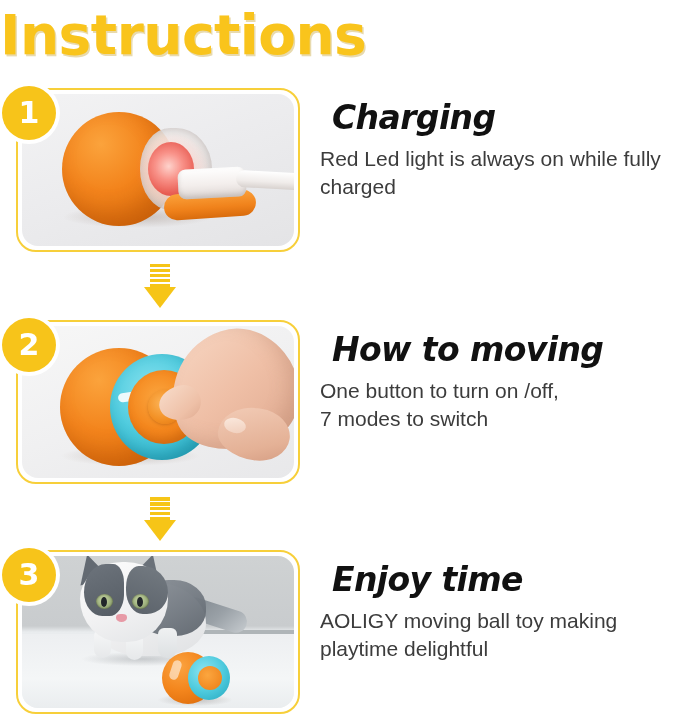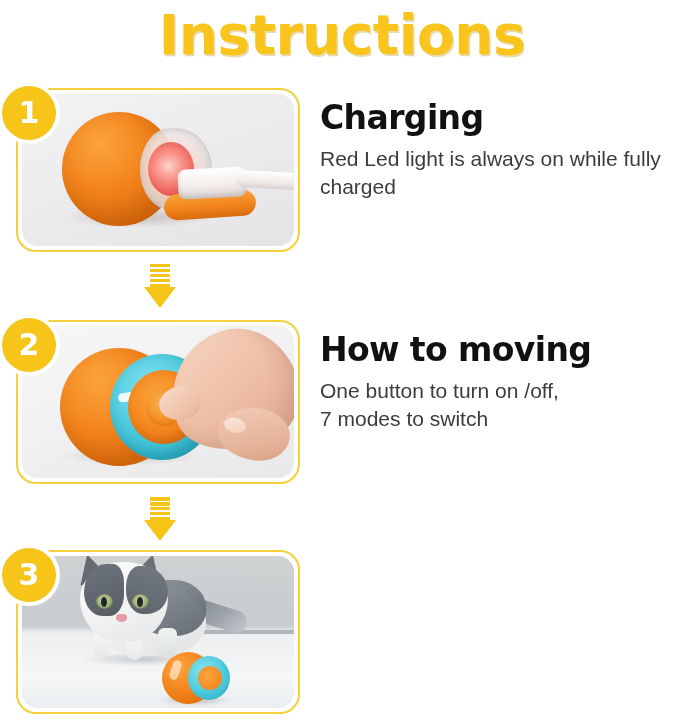--- a/index.html
+++ b/index.html
@@ -15,21 +15,21 @@
     font-family: "Liberation Sans", sans-serif;
     -webkit-font-smoothing: antialiased;
   }
 
   
   .page-title {
     position: absolute;
     top: 2px;
     left: 0;
     width: 684px;
-    text-align: center;
+    text-align: left;
     font-family: "DejaVu Sans", sans-serif;
     font-size: 55px;
     font-weight: bold;
     letter-spacing: -0.5px;
     color: #F9C41C;
     text-shadow: 1.5px 2px 0 rgba(190,150,20,0.35);
     line-height: 66px;
   }
 
   
@@ -90,22 +90,23 @@
     top: 10px;
     width: 358px;
   }
   .step-head {
     font-family: "DejaVu Sans", sans-serif;
     font-size: 33px;
     font-weight: bold;
     color: #111111;
     line-height: 40px;
     letter-spacing: -0.6px;
-    margin: 0 0 7px 0;
+    margin: 0 0 7px 12px;
     white-space: nowrap;
+    font-style: italic;
   }
   .step-body {
     font-family: "Liberation Sans", sans-serif;
     font-size: 21px;
     color: #3c3c3c;
     line-height: 28px;
     margin: 0;
     white-space: pre-line;
   }
 
@@ -459,13 +460,17 @@
         <div class="s3-nose"></div>
         <div class="s3-toy-shadow"></div>
         <div class="s3-toy-ball"></div>
         <div class="s3-toy-hl"></div>
         <div class="s3-toy-ring"></div>
         <div class="s3-toy-btn"></div>
       </div>
     </div>
   </div>
   <div class="badge">3</div>
+  <div class="text-col">
+    <p class="step-head">Enjoy time</p>
+    <p class="step-body">AOLIGY moving ball toy making playtime delightful</p>
+  </div>
 </div>
 
 </body></html>

